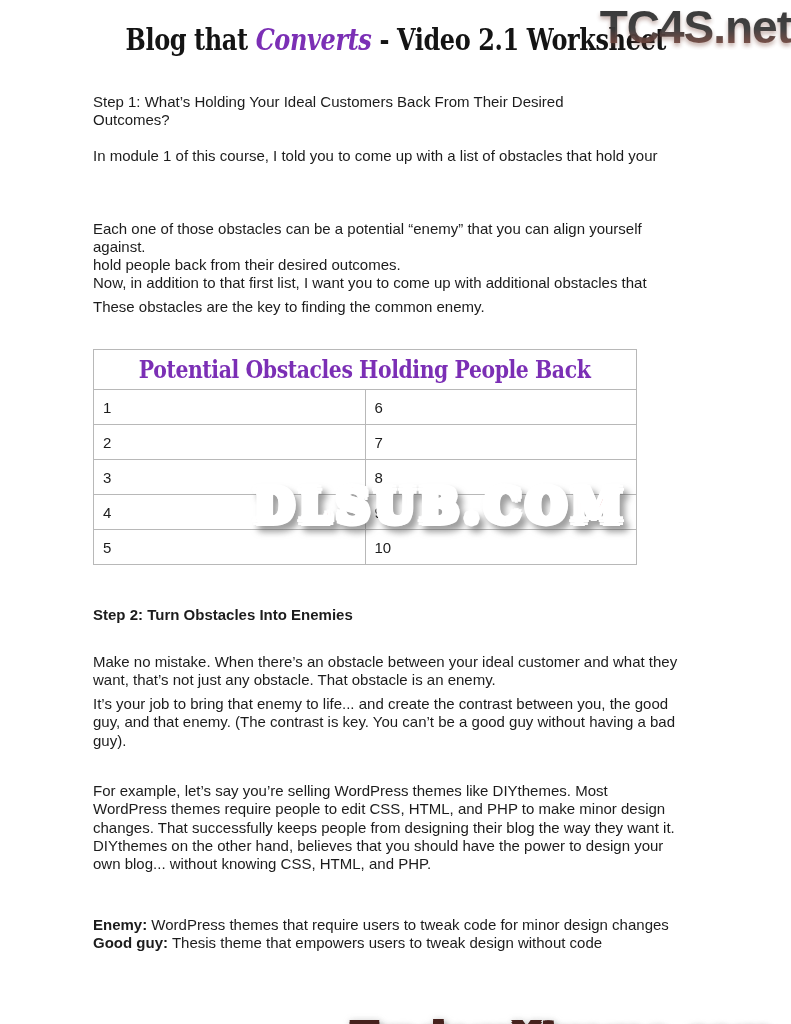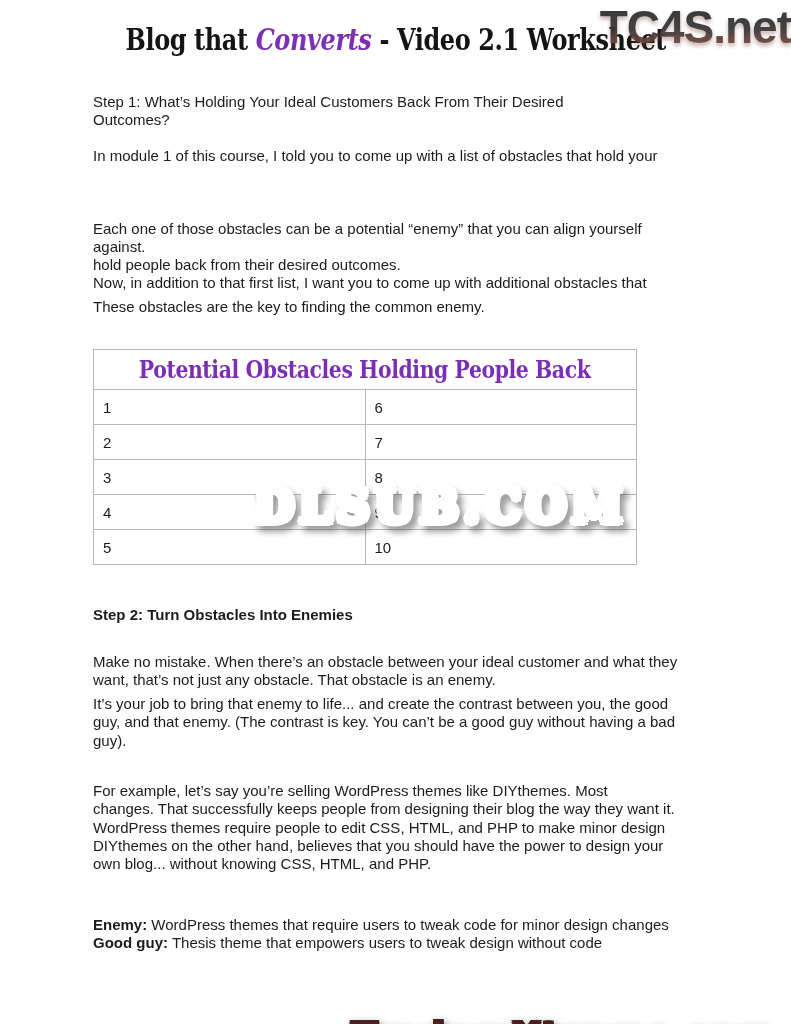--- a/index.html
+++ b/index.html
@@ -226,22 +226,22 @@
         <div>Make no mistake. When there’s an obstacle between your ideal customer and what they</div>
         <div>want, that’s not just any obstacle. That obstacle is an enemy.</div>
       </div>
     <div id="p-s2-2" class="block body-text">
         <div>It’s your job to bring that enemy to life... and create the contrast between you, the good</div>
         <div>guy, and that enemy. (The contrast is key. You can’t be a good guy without having a bad</div>
         <div>guy).</div>
       </div>
     <div id="p-s2-3" class="block body-text">
         <div>For example, let’s say you’re selling WordPress themes like DIYthemes. Most</div>
+        <div>WordPress themes require people to edit CSS, HTML, and PHP to make minor design</div>
         <div>changes. That successfully keeps people from designing their blog the way they want it.</div>
-        <div>WordPress themes require people to edit CSS, HTML, and PHP to make minor design</div>
         <div>DIYthemes on the other hand, believes that you should have the power to design your</div>
         <div>own blog... without knowing CSS, HTML, and PHP.</div>
       </div>
 
     <div id="enemy-block" class="block body-text">
       <div><span class="bold">Enemy:</span><span> WordPress themes that require users to tweak code for minor design changes</span></div>
       <div><span class="bold">Good guy:</span><span> Thesis theme that empowers users to tweak design without code</span></div>
     </div>
 
   </div>

